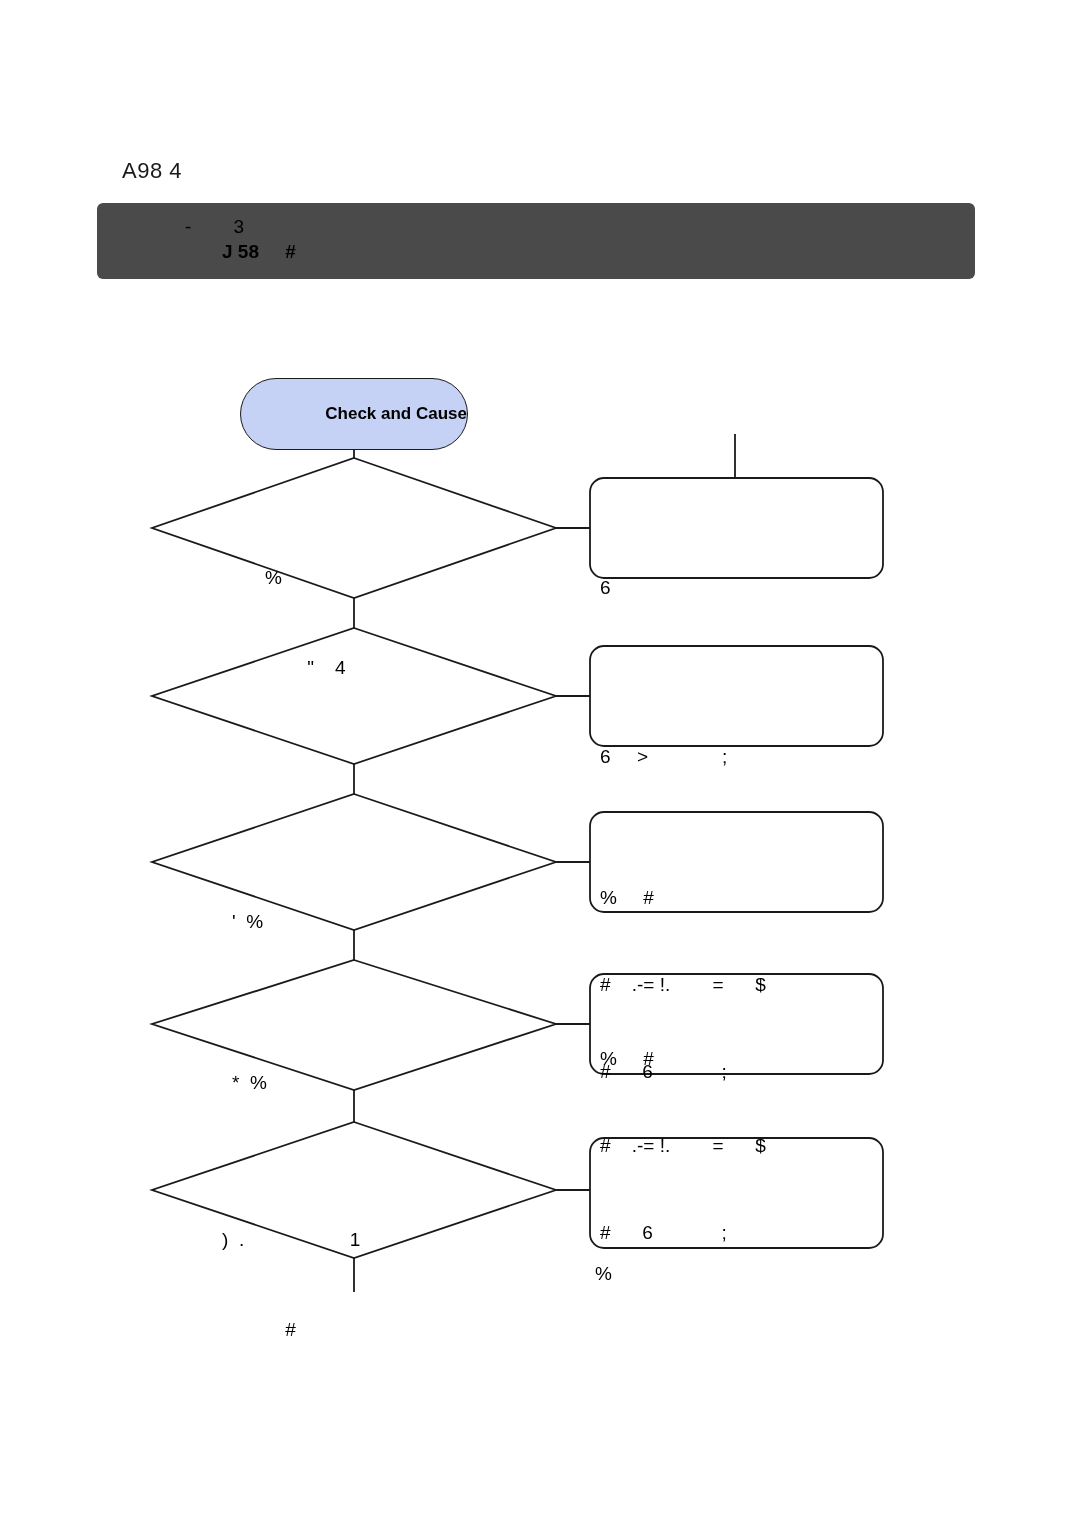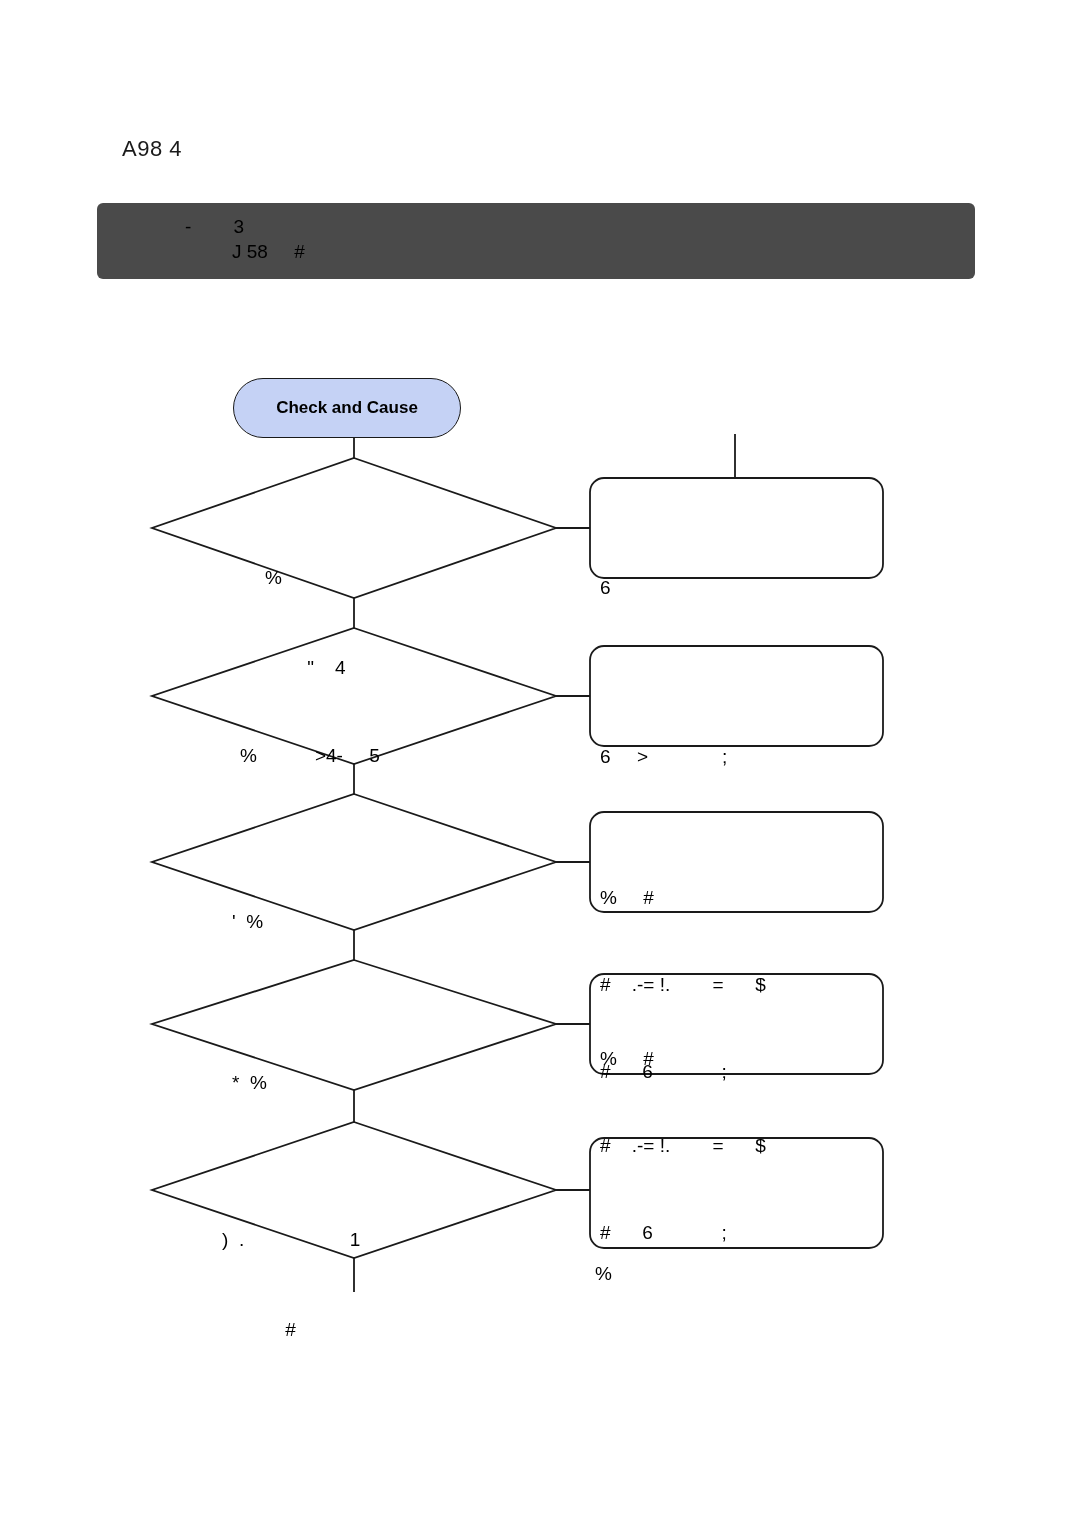--- a/index.html
+++ b/index.html
@@ -14,21 +14,21 @@
     position: relative;
     width: 1080px;
     height: 1528px;
     background: #ffffff;
   }
 
   
   .doc-title {
     position: absolute;
     left: 122px;
-    top: 136px;
+    top: 158px;
     font-size: 22px;
     color: #1a1a1a;
     letter-spacing: 0.5px;
     white-space: pre;
   }
 
   
   .banner {
     position: absolute;
     left: 97px;
@@ -38,21 +38,21 @@
     background: #4a4a4a;
     border-radius: 6px;
   }
   .banner-line {
     position: absolute;
     color: #000000;
     font-size: 19px;
     white-space: pre;
   }
   .banner-line-1 { left: 88px;  top: 13px; }
-  .banner-line-2 { left: 135px; top: 38px; }
+  .banner-line-2 { left: 125px; top: 38px; font-weight: bold; }
 
   
   #flow-svg {
     position: absolute;
     left: 0;
     top: 0;
     width: 1080px;
     height: 1528px;
   }
 
@@ -62,21 +62,21 @@
     background: #c5d2f5;
     border: 1.6px solid #1a1a1a;
     border-radius: 200px;
     display: flex;
     align-items: center;
     justify-content: center;
     font-size: 17px;
     font-weight: bold;
     color: #000000;
   }
-  #oval-check { left: 233px; top: 378px; width: 228px; height: 60px; }
+  #oval-check { left: 240px; top: 378px; width: 228px; height: 72px; justify-content: flex-end; }
   #oval-solution { left: 620px; top: 378px; width: 230px; height: 56px; }
 
   
   .diamond-text {
     position: absolute;
     font-size: 19px;
     color: #000000;
     white-space: pre;
     line-height: 30px;
   }
@@ -148,23 +148,20 @@
 
   <div class="oval" id="oval-check">
     <span>Check and Cause</span>
   </div>
 
   <div class="diamond-text" style="left:265px; top:503px;">
     <div>%</div>
     <div>        "    4</div>
   </div>
 
-  <div class="diamond-text" style="left:240px; top:681px;">
-    <div>%           &gt;4-     5</div>
-  </div>
 
   <div class="diamond-text" style="left:232px; top:847px;">
     <div>'  %</div>
   </div>
 
   <div class="diamond-text" style="left:232px; top:1008px;">
     <div>*  %</div>
   </div>
 
   <div class="diamond-text" style="left:222px; top:1165px;">

